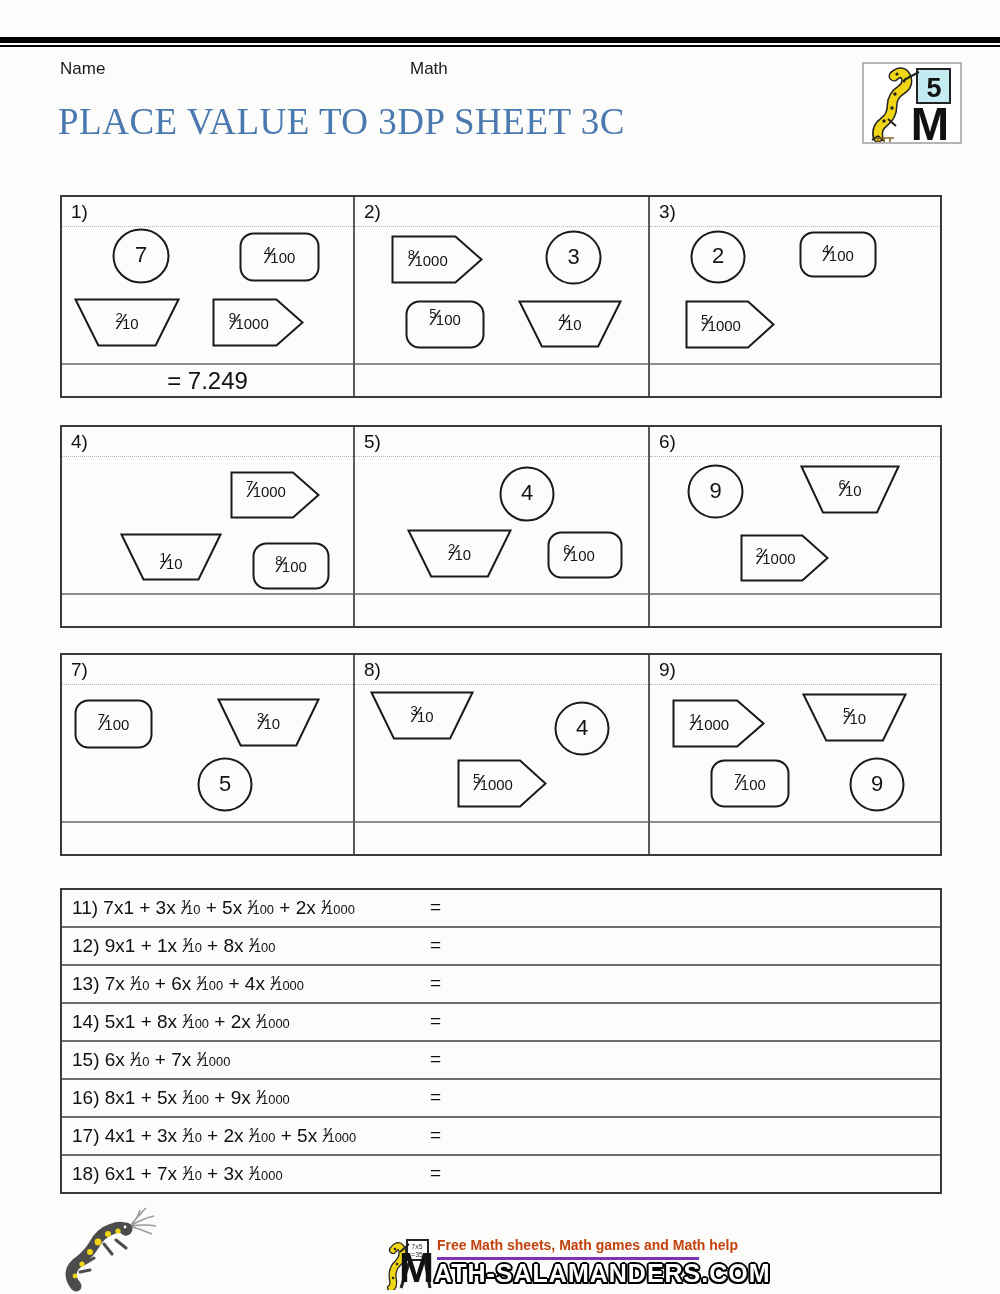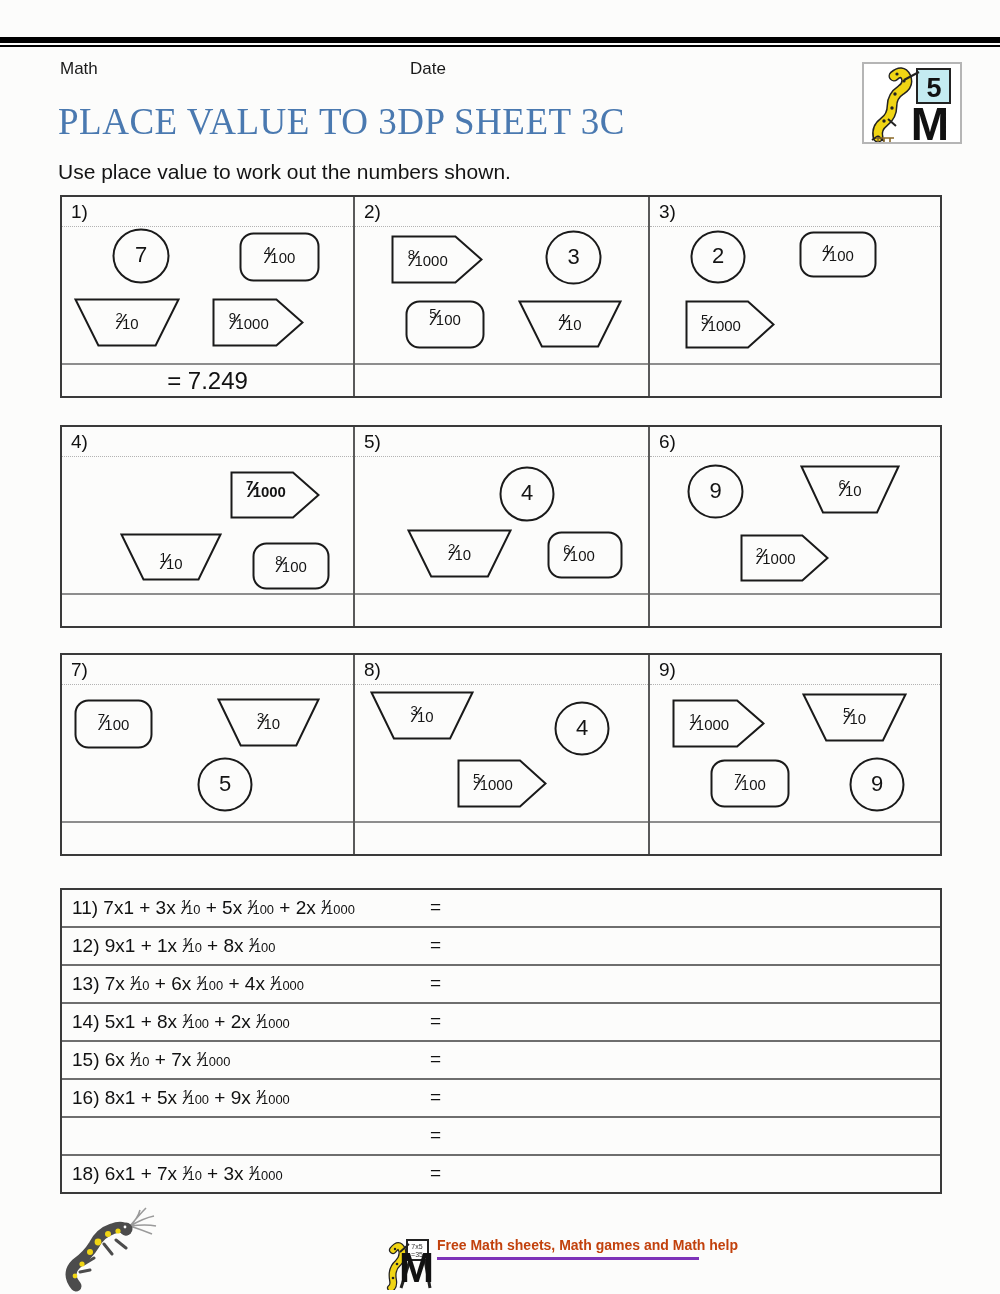--- a/index.html
+++ b/index.html
@@ -73,43 +73,42 @@
   }
 </style>
 </head>
 <body>
 
 <div class="page">
 
   <div class="rule-thick"></div>
   <div class="rule-thin"></div>
 
-  <div class="hdr-label" id="name-label">Math</div>
-  <div class="hdr-label" id="date-label">Date</div>
+  <div class="hdr-label" id="name-label">Name</div>
+  <div class="hdr-label" id="date-label">Math</div>
 
   <div class="corner-logo">
     <svg width="96" height="78" viewBox="0 0 96 78">
       <rect x="53" y="5" width="33" height="34" fill="#c4ebf1" stroke="#222" stroke-width="2"></rect>
       <text x="70" y="33" font-size="27" font-weight="bold" text-anchor="middle" fill="#111" font-family="Liberation Sans, sans-serif" id="badge-number-text">5</text>
       <text x="66" y="76" font-size="46" font-weight="bold" text-anchor="middle" fill="#111" font-family="Liberation Sans, sans-serif">M</text>
       <path d="M30 12 Q38 5 42 13 Q45 21 37 26 Q28 32 28 42 Q28 52 20 58 Q12 64 14 73" fill="none" stroke="#222" stroke-width="11" stroke-linecap="round"></path>
       <path d="M30 12 Q38 5 42 13 Q45 21 37 26 Q28 32 28 42 Q28 52 20 58 Q12 64 14 73" fill="none" stroke="#f0d514" stroke-width="8" stroke-linecap="round"></path>
       <path d="M40 16 L55 8" stroke="#222" stroke-width="2" fill="none"></path>
       <circle cx="33" cy="10" r="1.6" fill="#222"></circle>
       <circle cx="40" cy="17" r="1.6" fill="#222"></circle>
       <circle cx="31" cy="30" r="1.7" fill="#222"></circle>
       <circle cx="28" cy="44" r="1.7" fill="#222"></circle>
       <circle cx="20" cy="57" r="1.7" fill="#222"></circle>
       <path d="M14 72 L8 76 M14 72 L20 77 M24 55 L32 62" stroke="#222" stroke-width="2" fill="none"></path>
       <path d="M12 74 L30 74 M14 74 L14 78 M20 74 L20 78 M26 74 L26 78" stroke="#8a6a28" stroke-width="1.6" fill="none"></path>
     </svg>
   </div>
 
   <div class="page-title">PLACE VALUE TO 3DP SHEET 3C</div>
-  <div class="instruction">Use place value to work out the numbers shown.</div>
 
   <div class="ptable" id="ptable-0">
       <div class="pcell">
         <div class="plabel">1)</div>
         <div class="pshapes">
           <div class="shape circle-shape" style="left: 50px; top: 1px; width: 58px; height: 56px;">
             <svg width="58" height="56" viewBox="0 0 58 56">
               <ellipse cx="29" cy="28" rx="27.5" ry="26.5" fill="#fcfcfb" stroke="#1a1a1a" stroke-width="2"></ellipse>
             </svg>
             <div class="shape-label">7</div>
@@ -187,21 +186,21 @@
             <div class="shape-label"><span class="frac"><span class="num">5</span><span class="slash">⁄</span><span class="den">1000</span></span></div>
           </div>
         </div>
         <div class="panswer"></div>
       </div>
     </div>
   <div class="ptable" id="ptable-1">
       <div class="pcell">
         <div class="plabel">4)</div>
         <div class="pshapes">
-          <div class="shape pentagon-shape" style="left: 168px; top: 14px; width: 90px; height: 39px; font-weight: bold;">
+          <div class="shape pentagon-shape" style="left: 168px; top: 14px; width: 90px; height: 39px;">
             <svg width="90" height="48" viewBox="0 0 90 48">
               <polygon points="1.5,1.5 63.0,1.5 88.5,24.0 63.0,46.5 1.5,46.5" fill="#fcfcfb" stroke="#1a1a1a" stroke-width="2"></polygon>
             </svg>
             <div class="shape-label"><span class="frac"><span class="num">7</span><span class="slash">⁄</span><span class="den">1000</span></span></div>
           </div>
           <div class="shape trapezoid-shape" style="left: 58px; top: 76px; width: 102px; height: 60px;">
             <svg width="102" height="48" viewBox="0 0 102 48">
               <polygon points="1.5,1.5 100.5,1.5 78.5,46.5 23.5,46.5" fill="#fcfcfb" stroke="#1a1a1a" stroke-width="2"></polygon>
             </svg>
             <div class="shape-label"><span class="frac"><span class="num">1</span><span class="slash">⁄</span><span class="den">10</span></span></div>
@@ -364,20 +363,21 @@
       </div>
       <div class="eqrow">
         <div class="eqtext">15) 6x <span class="frac"><span class="num">1</span><span class="slash">⁄</span><span class="den">10</span></span> + 7x <span class="frac"><span class="num">1</span><span class="slash">⁄</span><span class="den">1000</span></span></div>
         <div class="eqeq">=</div>
       </div>
       <div class="eqrow">
         <div class="eqtext">16) 8x1 + 5x <span class="frac"><span class="num">1</span><span class="slash">⁄</span><span class="den">100</span></span> + 9x <span class="frac"><span class="num">1</span><span class="slash">⁄</span><span class="den">1000</span></span></div>
         <div class="eqeq">=</div>
       </div>
       <div class="eqrow">
+        <div class="eqtext">17) 4x1 + 3x <span class="frac"><span class="num">1</span><span class="slash">⁄</span><span class="den">10</span></span> + 2x <span class="frac"><span class="num">1</span><span class="slash">⁄</span><span class="den">100</span></span> + 5x <span class="frac"><span class="num">1</span><span class="slash">⁄</span><span class="den">1000</span></span></div>
         <div class="eqeq">=</div>
       </div>
       <div class="eqrow">
         <div class="eqtext">18) 6x1 + 7x <span class="frac"><span class="num">1</span><span class="slash">⁄</span><span class="den">10</span></span> + 3x <span class="frac"><span class="num">1</span><span class="slash">⁄</span><span class="den">1000</span></span></div>
         <div class="eqeq">=</div>
       </div>
     </div>
 
   <div class="footer-salamander">
     <svg width="100" height="92" viewBox="0 0 100 92">
@@ -407,16 +407,17 @@
         <path d="M17 16 L26 8" stroke="#222" stroke-width="1.8" fill="none"></path>
         <circle cx="12" cy="13" r="1.2" fill="#222"></circle>
         <circle cx="14" cy="28" r="1.3" fill="#222"></circle>
         <circle cx="10" cy="42" r="1.3" fill="#222"></circle>
       </svg>
     </div>
     <div class="footer-tagline">Free Math sheets, Math games and Math help</div>
     <div class="footer-rule"></div>
     <div class="footer-brand">
       <span class="brand-m">M</span>
+        <span class="brand-rest">ATH-SALAMANDERS.COM</span>
     </div>
   </div>
 
 </div>
 
 </body></html>

